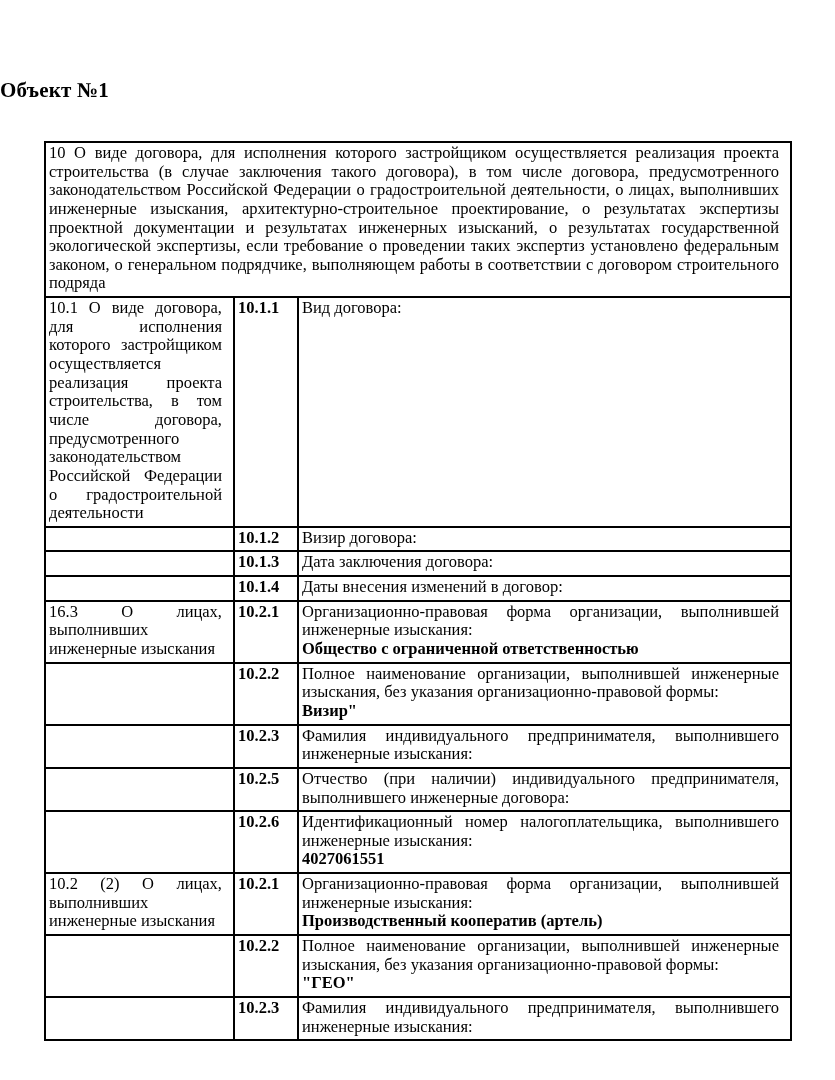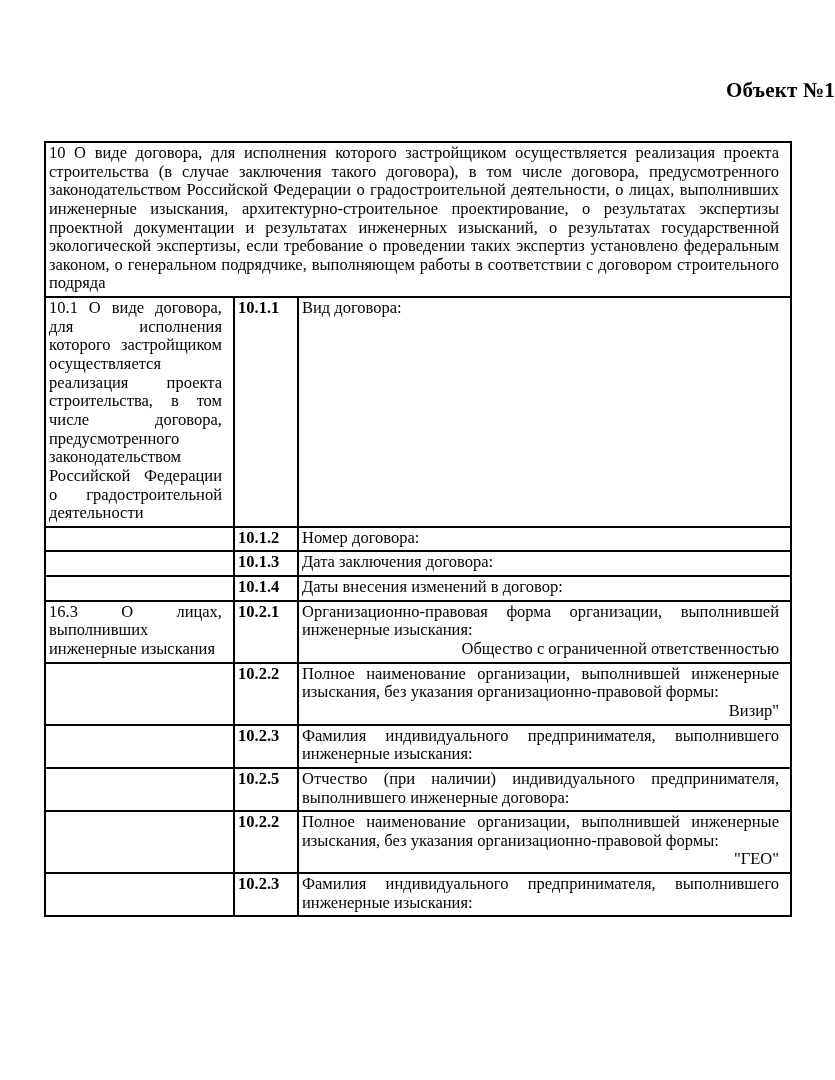--- a/index.html
+++ b/index.html
@@ -11,21 +11,21 @@
   }
   body {
     width: 835px;
     height: 1080px;
     overflow: hidden;
     position: relative;
   }
   .doc-title {
     margin: 0;
     padding-top: 78px;
-    text-align: right;
+    text-align: left;
     font-size: 21px;
     font-weight: bold;
     letter-spacing: 0.2px;
   }
   table.decl {
     border-collapse: collapse;
     table-layout: fixed;
     margin: 38px 0 0 44px;
     width: 746px;
   }
@@ -53,22 +53,22 @@
     font-weight: bold;
   }
   td.content-cell {
     width: 493px;
     border-radius: 13px;
   }
   td.header-cell {
     text-align: justify;
   }
   .value {
-    font-weight: normal;
-    text-align: right;
+    font-weight: bold;
+    text-align: left;
   }
   .value:empty { display: none; }
 </style>
 </head>
 <body>
 
 <h1 class="doc-title">Объект №1</h1>
 
 <table class="decl">
   <colgroup>
@@ -87,21 +87,21 @@
       <td class="content-cell">
         <div class="label">Вид договора:</div>
 
       </td>
     </tr>
 
     <tr>
       <td class="section-cell"></td>
       <td class="num-cell">10.1.2</td>
       <td class="content-cell">
-        <div class="label">Номер договора:</div>
+        <div class="label">Визир договора:</div>
 
       </td>
     </tr>
 
     <tr>
       <td class="section-cell"></td>
       <td class="num-cell">10.1.3</td>
       <td class="content-cell">
         <div class="label">Дата заключения договора:</div>
 
@@ -147,21 +147,37 @@
 
     <tr>
       <td class="section-cell"></td>
       <td class="num-cell">10.2.5</td>
       <td class="content-cell">
         <div class="label">Отчество (при наличии) индивидуального предпринимателя, выполнившего инженерные договора:</div>
 
       </td>
     </tr>
 
+    <tr>
+      <td class="section-cell"></td>
+      <td class="num-cell">10.2.6</td>
+      <td class="content-cell">
+        <div class="label">Идентификационный номер налогоплательщика, выполнившего инженерные изыскания:</div>
+        <div class="value">4027061551</div>
+      </td>
+    </tr>
 
+    <tr>
+      <td class="section-cell">10.2 (2) О лицах, выполнивших инженерные изыскания</td>
+      <td class="num-cell">10.2.1</td>
+      <td class="content-cell">
+        <div class="label">Организационно-правовая форма организации, выполнившей инженерные изыскания:</div>
+        <div class="value">Производственный кооператив (артель)</div>
+      </td>
+    </tr>
 
     <tr>
       <td class="section-cell"></td>
       <td class="num-cell">10.2.2</td>
       <td class="content-cell">
         <div class="label">Полное наименование организации, выполнившей инженерные изыскания, без указания организационно-правовой формы:</div>
         <div class="value">"ГЕО"</div>
       </td>
     </tr>
 

